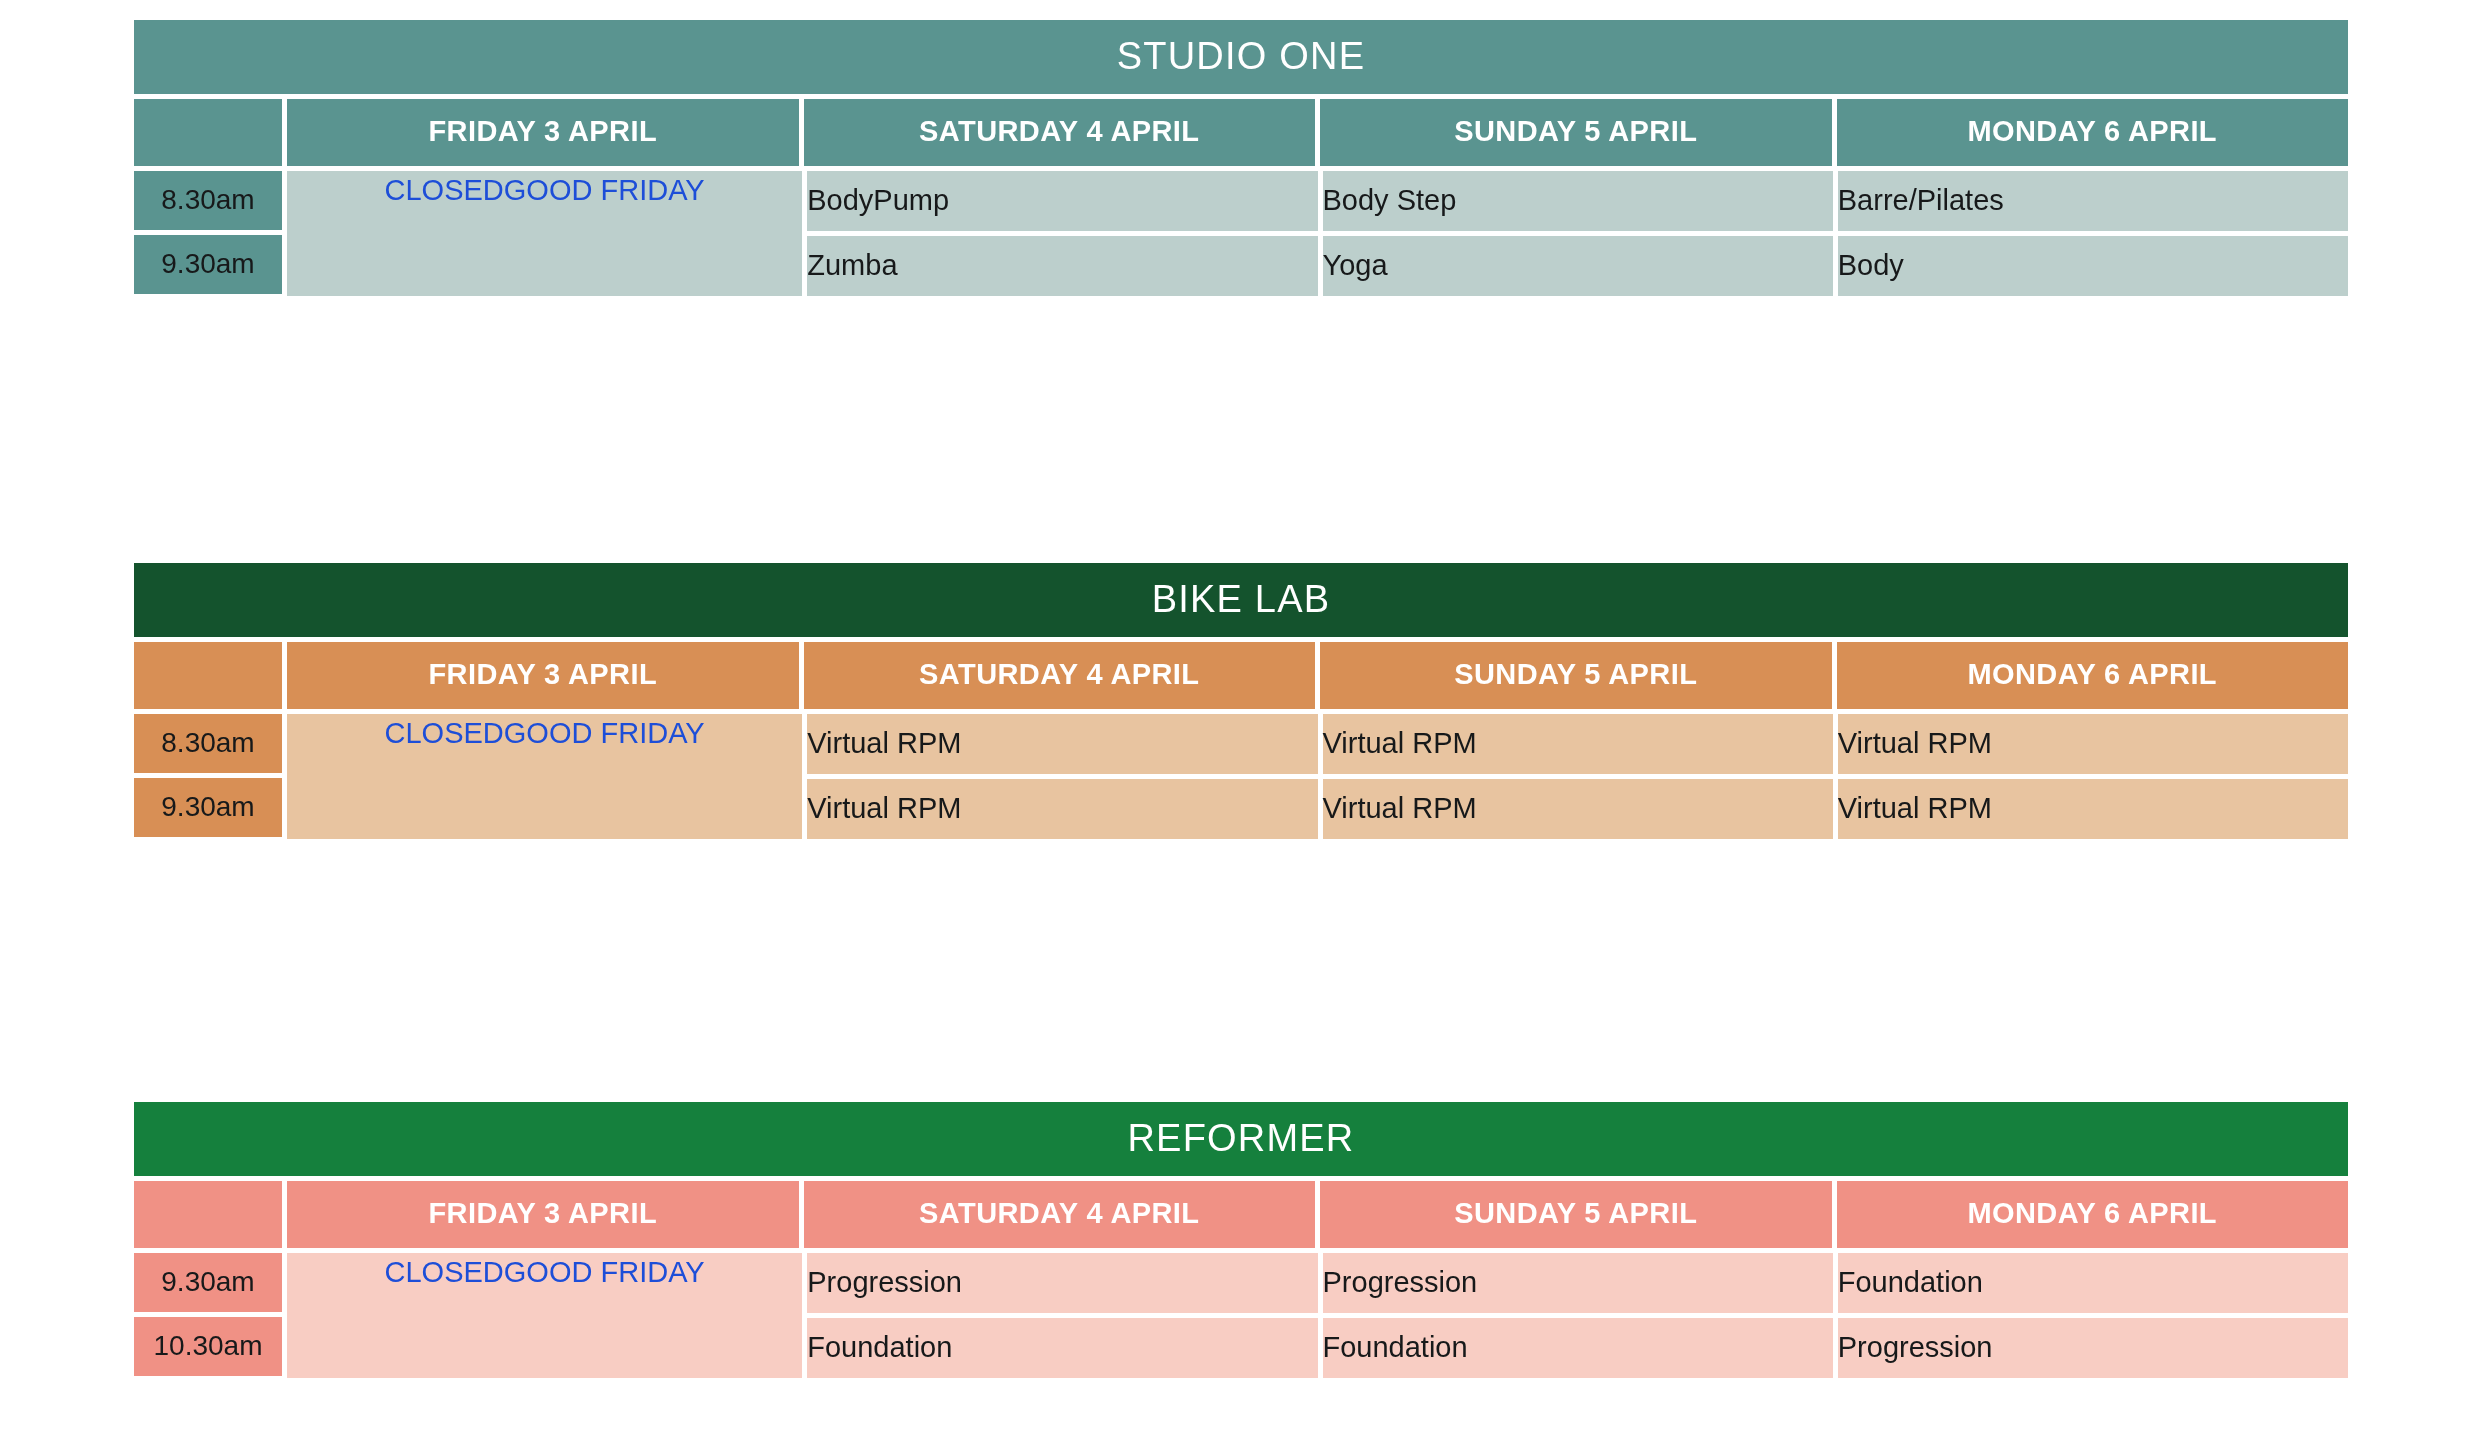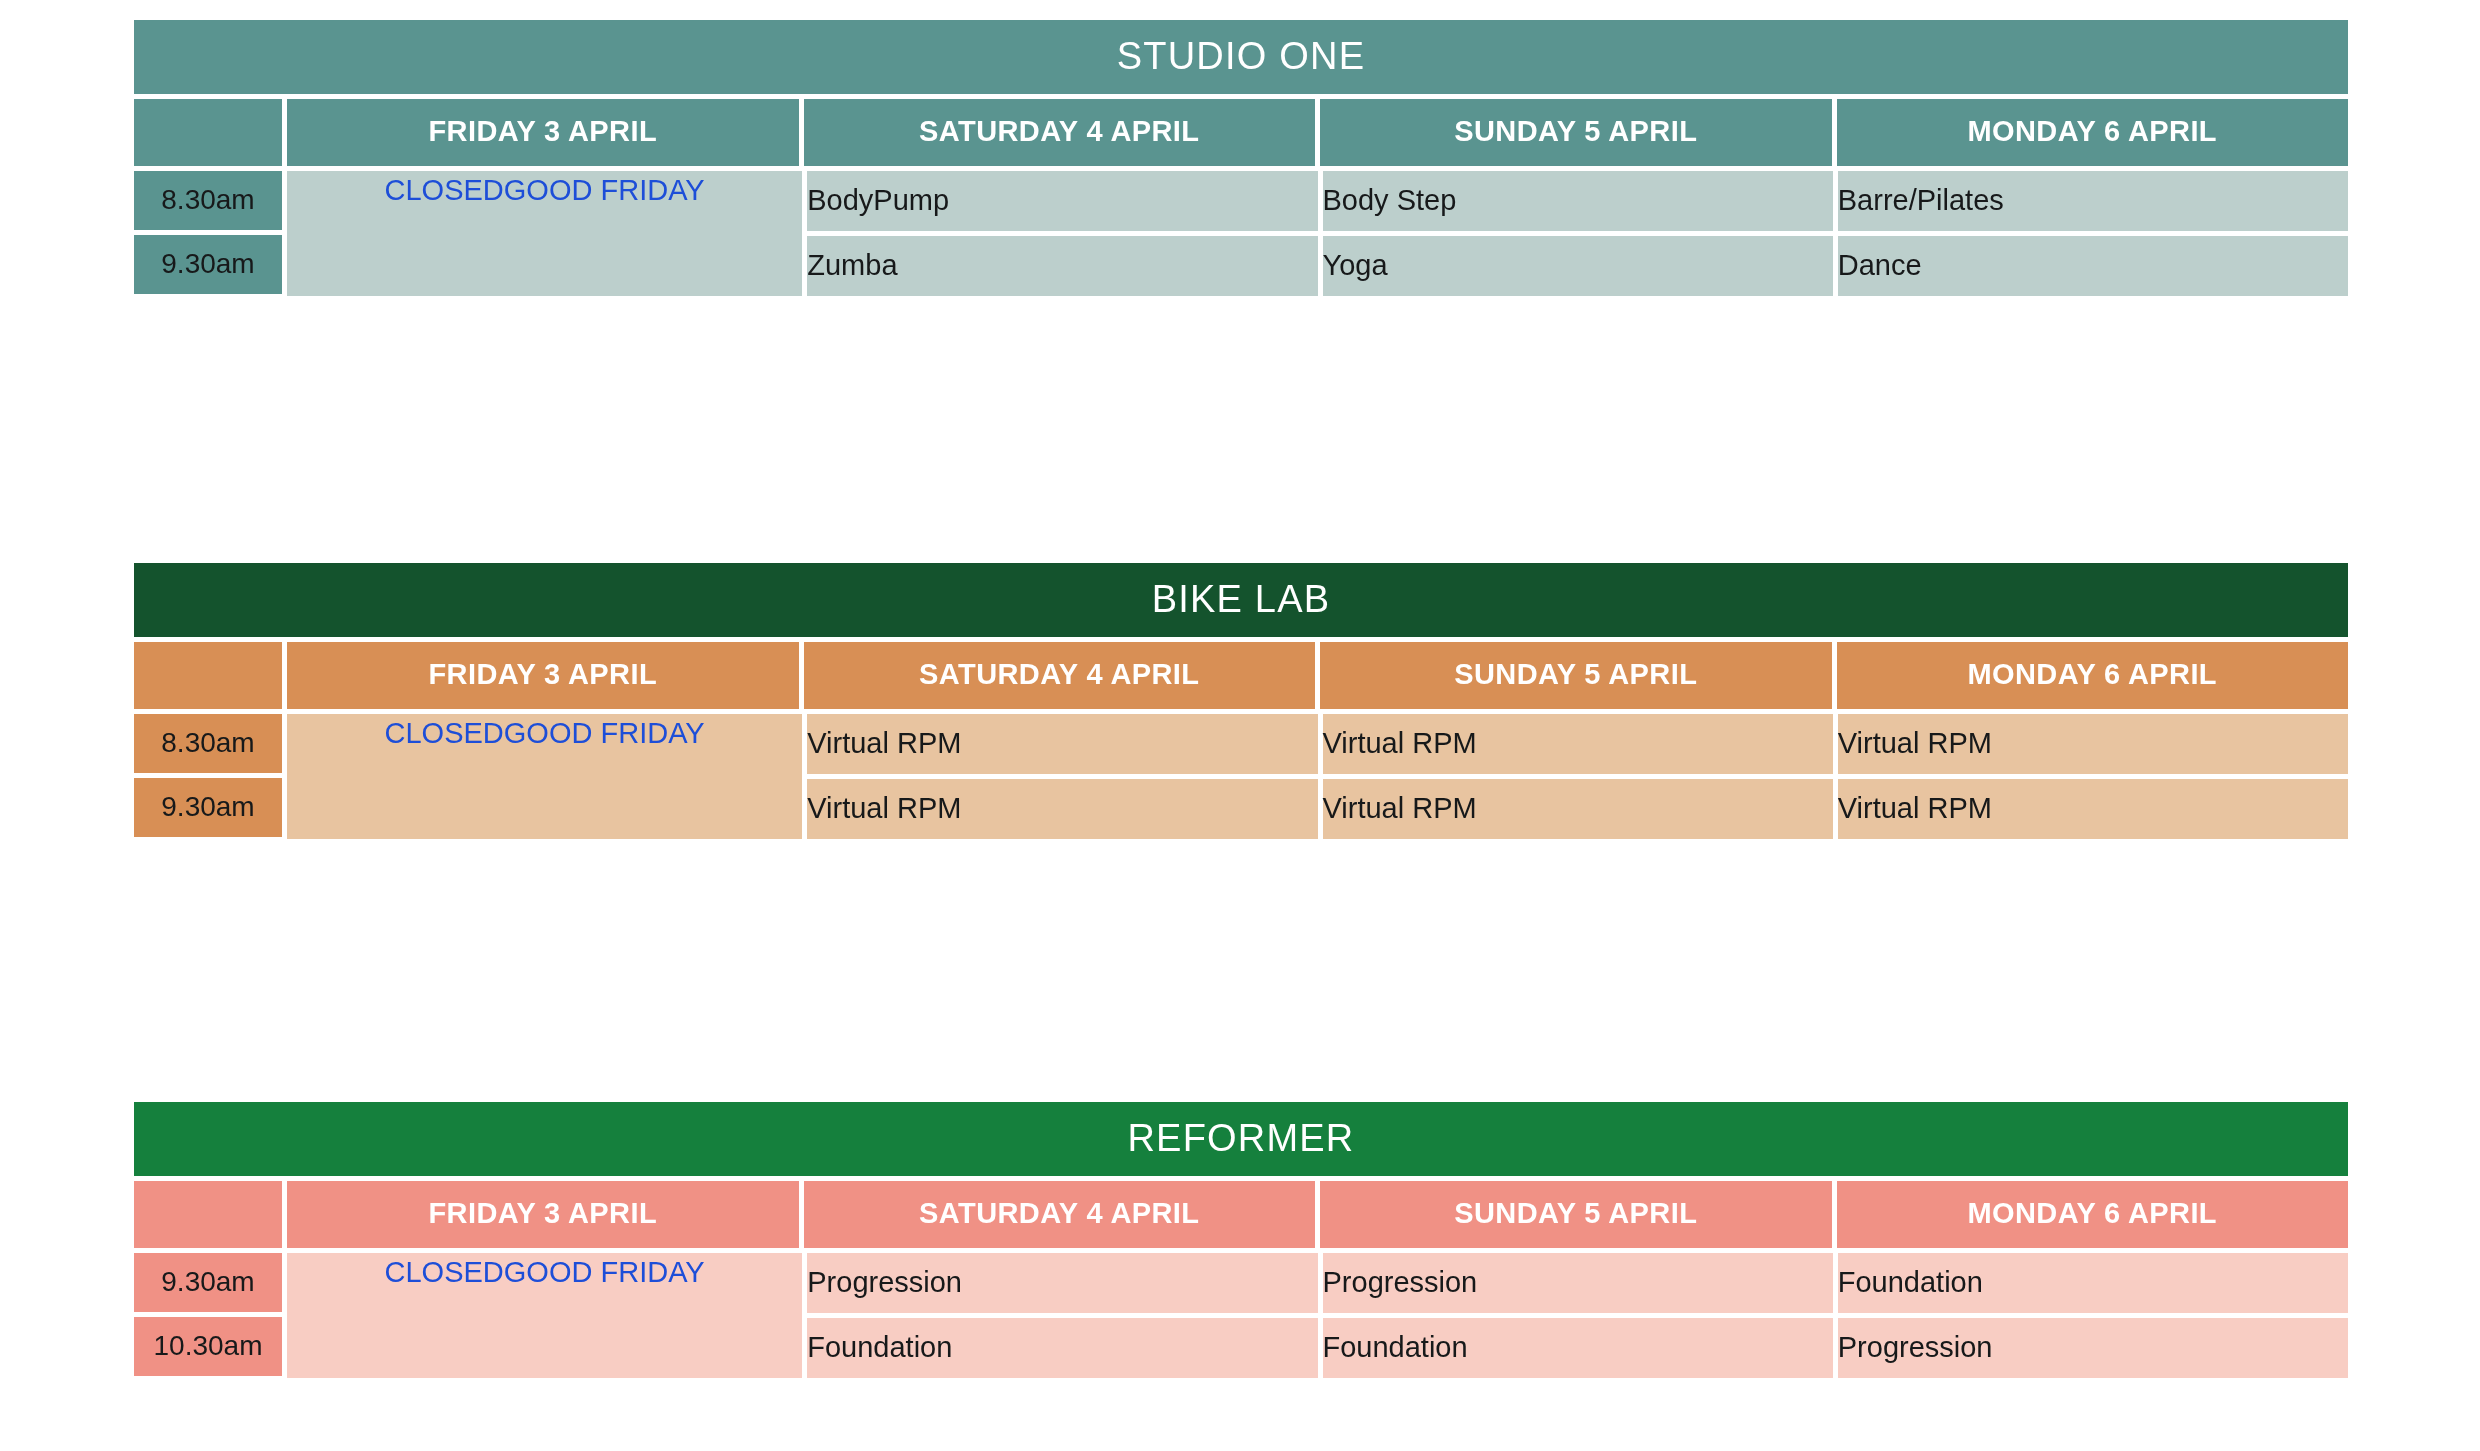--- a/index.html
+++ b/index.html
@@ -159,21 +159,21 @@
     </div>
     <div class="days-stack">
       <div class="tt-row">
         <div class="cell-day class-cell">BodyPump</div>
         <div class="cell-day class-cell">Body Step</div>
         <div class="cell-day class-cell">Barre/Pilates</div>
       </div>
       <div class="tt-row">
         <div class="cell-day class-cell">Zumba</div>
         <div class="cell-day class-cell">Yoga</div>
-        <div class="cell-day class-cell">Dance</div>
+        <div class="cell-day class-cell">Body</div>
       </div>
     </div>
   </div>
 </div>
 
 <div class="timetable tt-bike theme-orange">
   <div class="tt-title">BIKE LAB</div>
 
   <div class="tt-row hdr-row">
     <div class="cell-time hdr-blank"></div>

